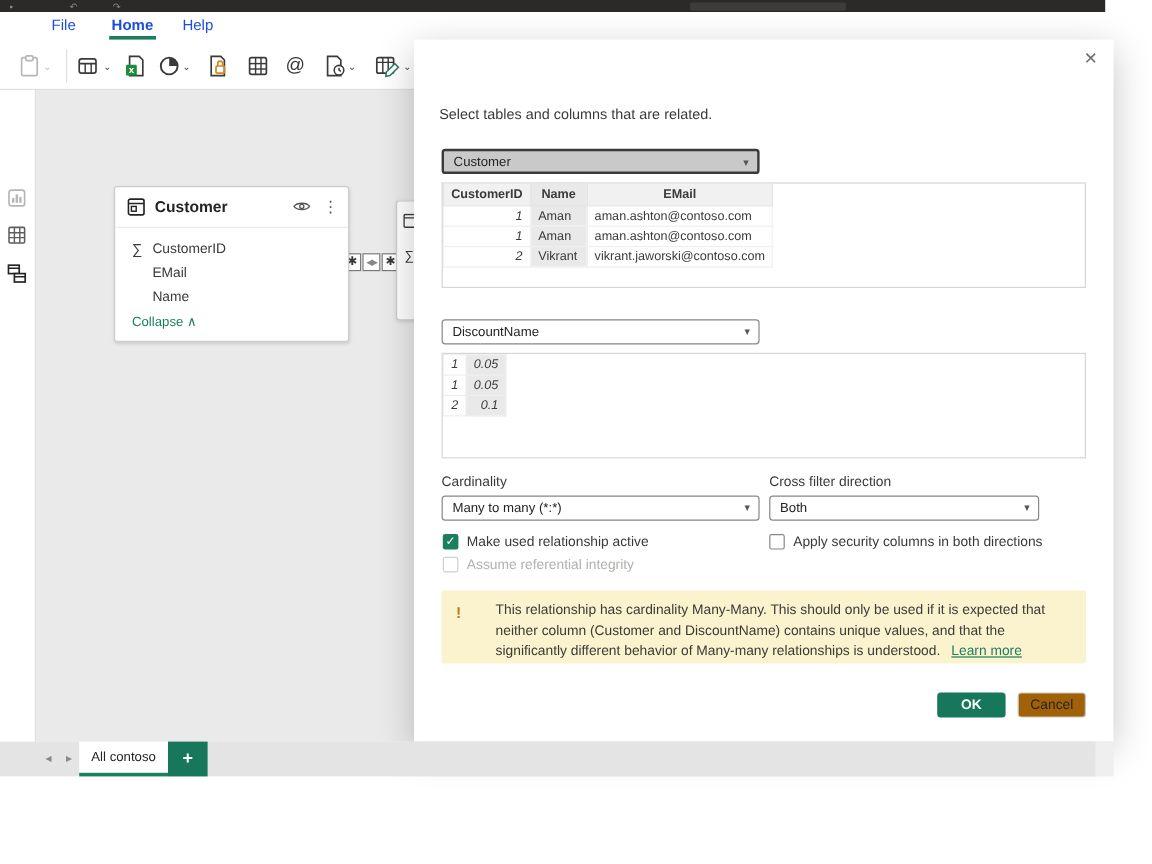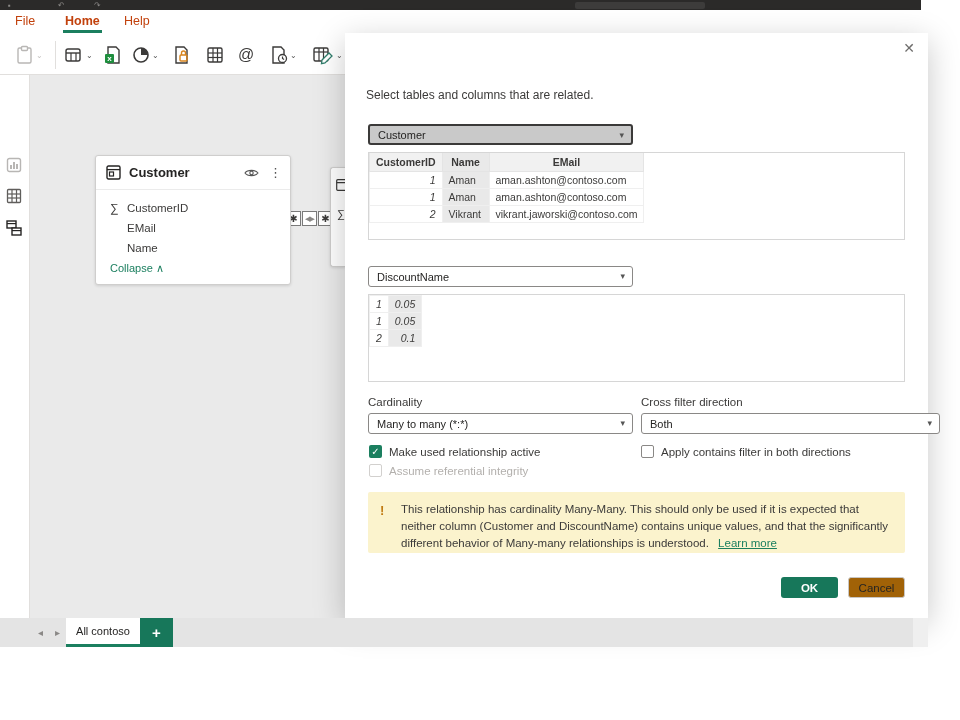--- a/index.html
+++ b/index.html
@@ -7,21 +7,21 @@
   body { font-family:"Liberation Sans","DejaVu Sans",sans-serif; color:#252423; }
   #stage { position:relative; width:960px; height:720px; background:#ffffff; overflow:hidden; }
 
   
   .titlebar { position:absolute; left:0; top:0; width:921px; height:10px; background:#2b2a29; }
   .titlebar .tb-glyph { position:absolute; top:1px; font-size:8px; color:#8a8886; line-height:9px; }
   .tb-search { position:absolute; left:575px; top:2px; width:130px; height:7px; background:#3d3c3b; border-radius:2px; }
 
   
   .menubar { position:absolute; left:0; top:10px; width:928px; height:25px; background:#ffffff; }
-  .menu-item { position:absolute; top:4px; font-size:12.5px; color:#c2410c; cursor:default; }
+  .menu-item { position:absolute; top:4px; font-size:12.5px; color:#1d4ed8; cursor:default;margin-left:28px; }
   .menu-item.active { font-weight:bold; }
   .menu-item.active::after { content:""; position:absolute; left:-2px; right:-2px; bottom:-5px; height:3px; background:#1b7f5f; }
 
   
   .toolbar { position:absolute; left:0; top:35px; width:928px; height:40px; background:#ffffff; border-bottom:1px solid #e1dfdd; }
   .tool { position:absolute; top:8px; height:24px; display:flex; align-items:center; gap:2px; }
   .tool svg { display:block; }
   .chev { font-size:8px; color:#555; }
   .tool-sep { position:absolute; left:55px; top:6px; width:1px; height:28px; background:#e1dfdd; }
 
@@ -59,21 +59,21 @@
   .dialog { position:absolute; left:345px; top:33px; width:583px; height:585px; background:#ffffff; box-shadow:0 8px 30px rgba(0,0,0,0.22); }
   .dlg-close { position:absolute; right:8px; top:4px; width:22px; height:22px; color:#6e6d6c; font-size:14px; text-align:center; line-height:22px; cursor:pointer; }
   .dlg-title { position:absolute; left:20px; top:18px; font-size:21px; font-weight:bold; color:#252423; }
   .dlg-sub { position:absolute; left:21px; top:55px; font-size:12px; color:#3b3a39; }
 
   .dd { position:absolute; height:21px; border-radius:3px; font-size:11px; color:#252423; display:flex; align-items:center; padding:0 8px; cursor:pointer; }
   .dd .dd-arrow { position:absolute; right:7px; top:4px; font-size:9px; color:#555; }
   .dd1 { left:23px; top:91px; width:265px; background:#c9c9c9; border:2px solid #3b3a39; }
   .dd2 { left:23px; top:233px; width:265px; background:#ffffff; border:1px solid #8a8886; }
   .dd3 { left:23px; top:380px; width:265px; background:#ffffff; border:1px solid #8a8886; }
-  .dd4 { left:296px; top:380px; width:299px; background:#ffffff; border:1px solid #8a8886; }
+  .dd4 { left:296px; top:380px; width:225px; background:#ffffff; border:1px solid #8a8886; }
 
   .tbl-box { position:absolute; left:23px; width:537px; height:88px; border:1px solid #d6d6d6; background:#ffffff; overflow:hidden; }
   .tbl-box.t1 { top:119px; }
   .tbl-box.t2 { top:261px; }
   table.preview { border-collapse:collapse; font-size:10.5px; color:#3b3a39; }
   table.preview th { background:#f1f1f1; font-weight:bold; height:18px; border:1px solid #e4e4e4; border-top:none; padding:0 6px; text-align:center; }
   table.preview td { height:17px; border:1px solid #efefef; padding:0 6px; background:#ffffff; }
   table.preview td.num { font-style:italic; text-align:right; }
   table.preview td.sel, table.preview th.sel { background:#e9e9e9; }
   table.preview td.selnum { background:#e9e9e9; font-style:italic; text-align:right; }
@@ -87,21 +87,21 @@
   .cb.checked { background:#1b7f5f; color:#fff; font-size:10px; }
   .cb.empty { background:#fff; border:1px solid #8a8886; }
   .cb.disabled { background:#fff; border:1px solid #d2d0ce; }
   .cb-row.disabled { color:#b3b0ad; }
   .cbr1 { left:24px; top:412px; }
   .cbr2 { left:296px; top:412px; }
   .cbr3 { left:24px; top:431px; }
 
   .warn { position:absolute; left:23px; top:459px; width:537px; height:61px; background:#fbf3cd; border-radius:2px; padding:9px 14px 0 12px; display:flex; }
   .warn-ico { width:16px; font-size:13px; font-weight:bold; color:#c07a12; padding-top:2px; }
-  .warn-text { flex:1; font-size:11.5px; line-height:17px; color:#3b3a39; margin-left:5px; }
+  .warn-text { flex:1; font-size:11.5px; line-height:17px; color:#3b3a39; margin-left:17px; }
   .warn-link { color:#1b7f5f; text-decoration:underline; margin-left:6px; cursor:pointer; }
 
   .btn { position:absolute; top:544px; width:57px; height:21px; border-radius:3px; font-size:11.5px; display:flex; align-items:center; justify-content:center; cursor:pointer; }
   .btn-ok { left:436px; background:#17775a; color:#ffffff; font-weight:bold; }
   .btn-cancel { left:503px; background:#a16207; color:#252423; border:1px solid #c8c6c4; }
 
   
   .tabbar { position:absolute; left:0; top:618px; width:913px; height:29px; background:#e4e4e4; }
   .tabbar-ext { position:absolute; left:913px; top:618px; width:15px; height:29px; background:#efefef; }
   .tab-nav { position:absolute; top:9px; font-size:10px; color:#8a8886; cursor:pointer; }
@@ -350,21 +350,21 @@
       <span>Both</span>
       <span class="dd-arrow">▾</span>
     </div>
 
     <div class="cb-row cbr1">
       <span class="cb checked">✓</span>
       <span>Make used relationship active</span>
     </div>
     <div class="cb-row cbr2">
       <span class="cb empty"></span>
-      <span>Apply contains filter in both directions</span>
+      <span>Apply security columns in both directions</span>
     </div>
     <div class="cb-row cbr3 disabled">
       <span class="cb disabled"></span>
       <span>Assume referential integrity</span>
     </div>
 
     <div class="warn">
       <span class="warn-ico">!</span>
       <span class="warn-text">
         <span>This relationship has cardinality Many-Many. This should only be used if it is expected that neither column (Customer and DiscountName) contains unique values, and that the significantly different behavior of Many-many relationships is understood.</span>

